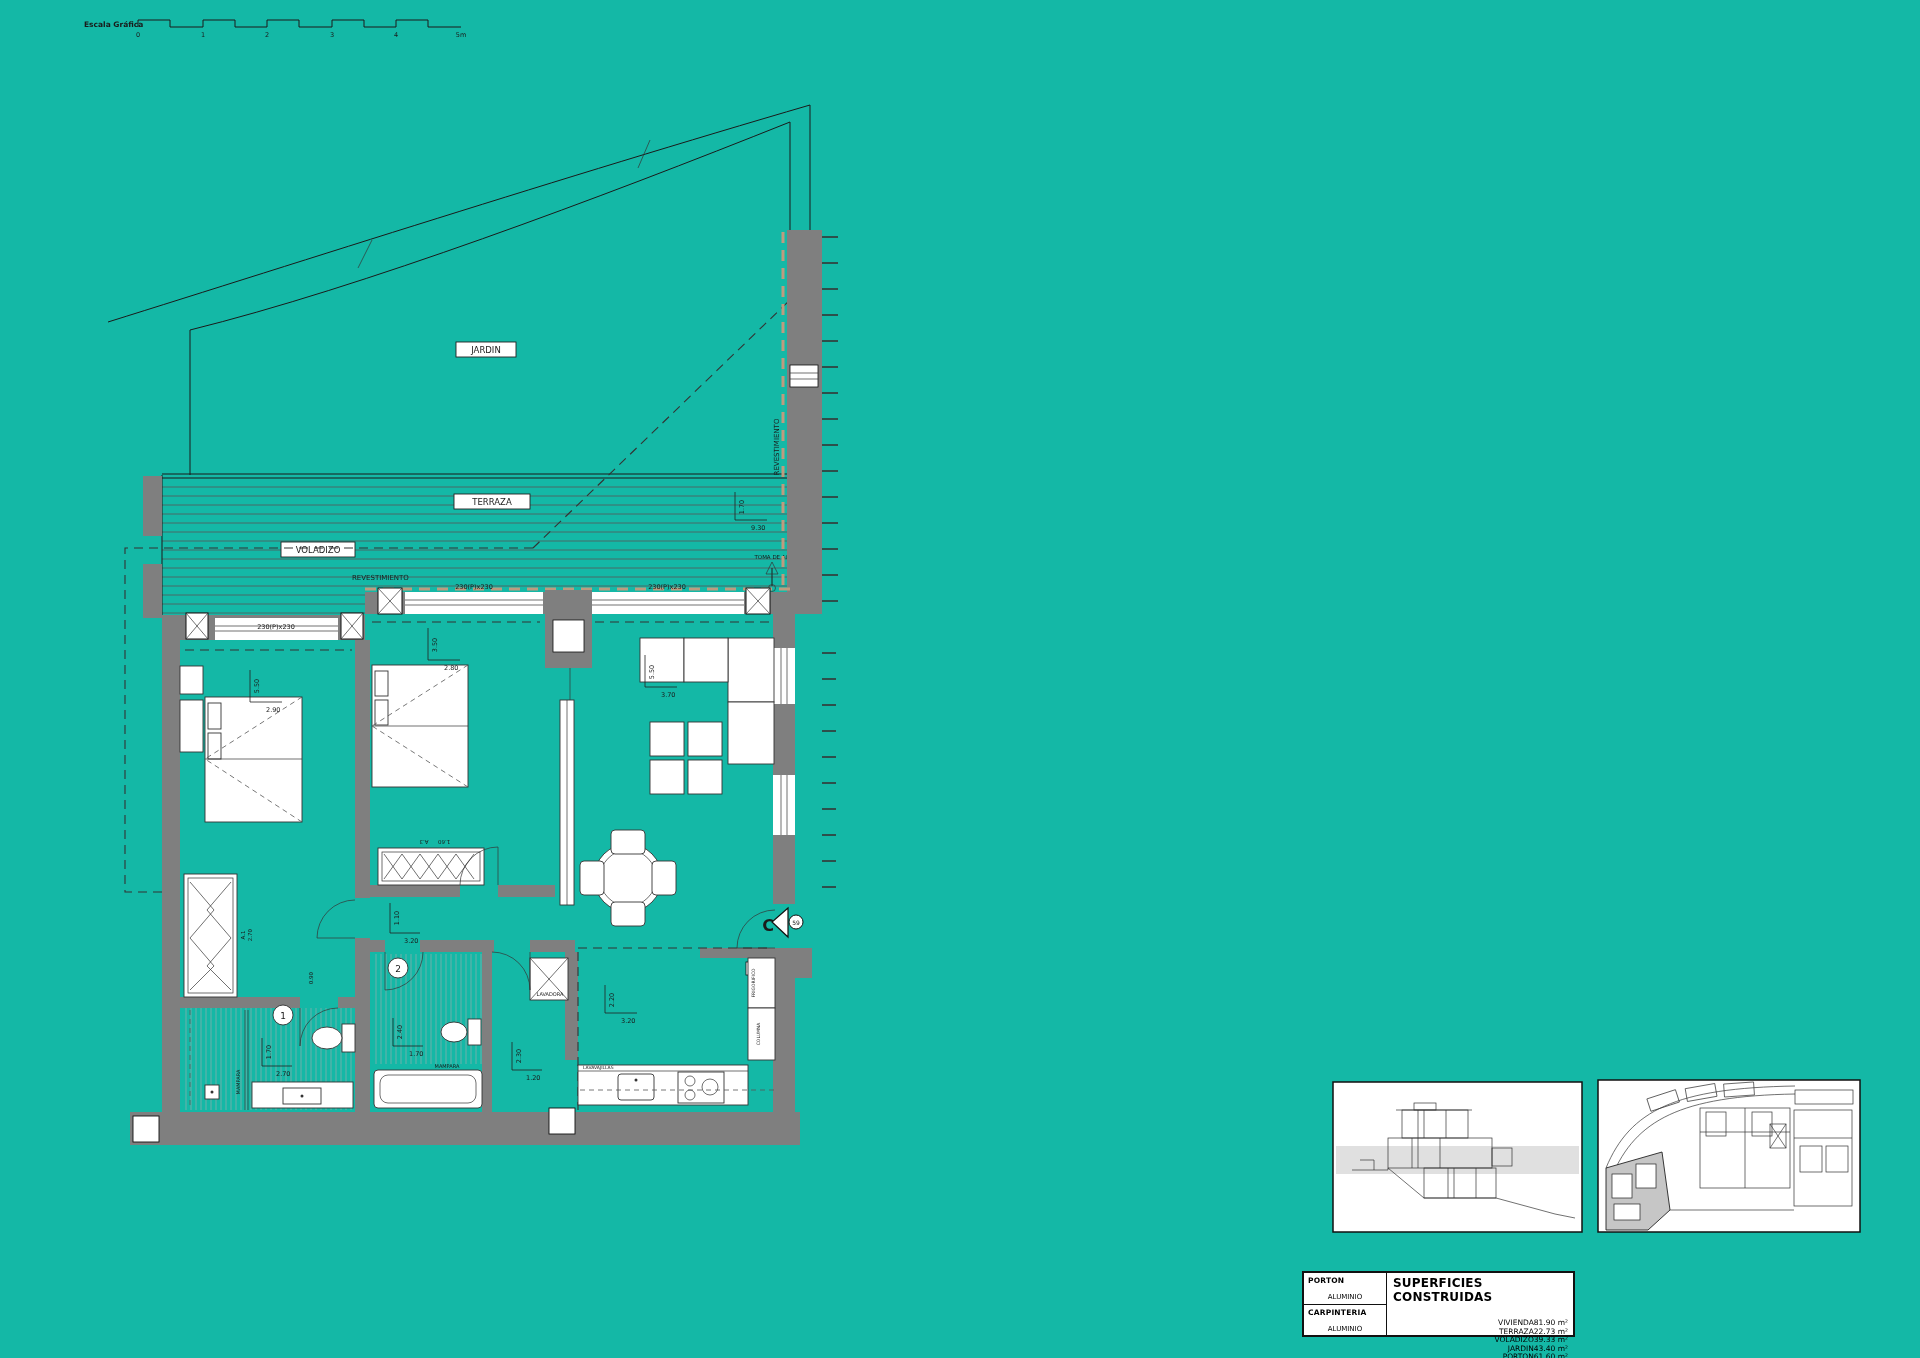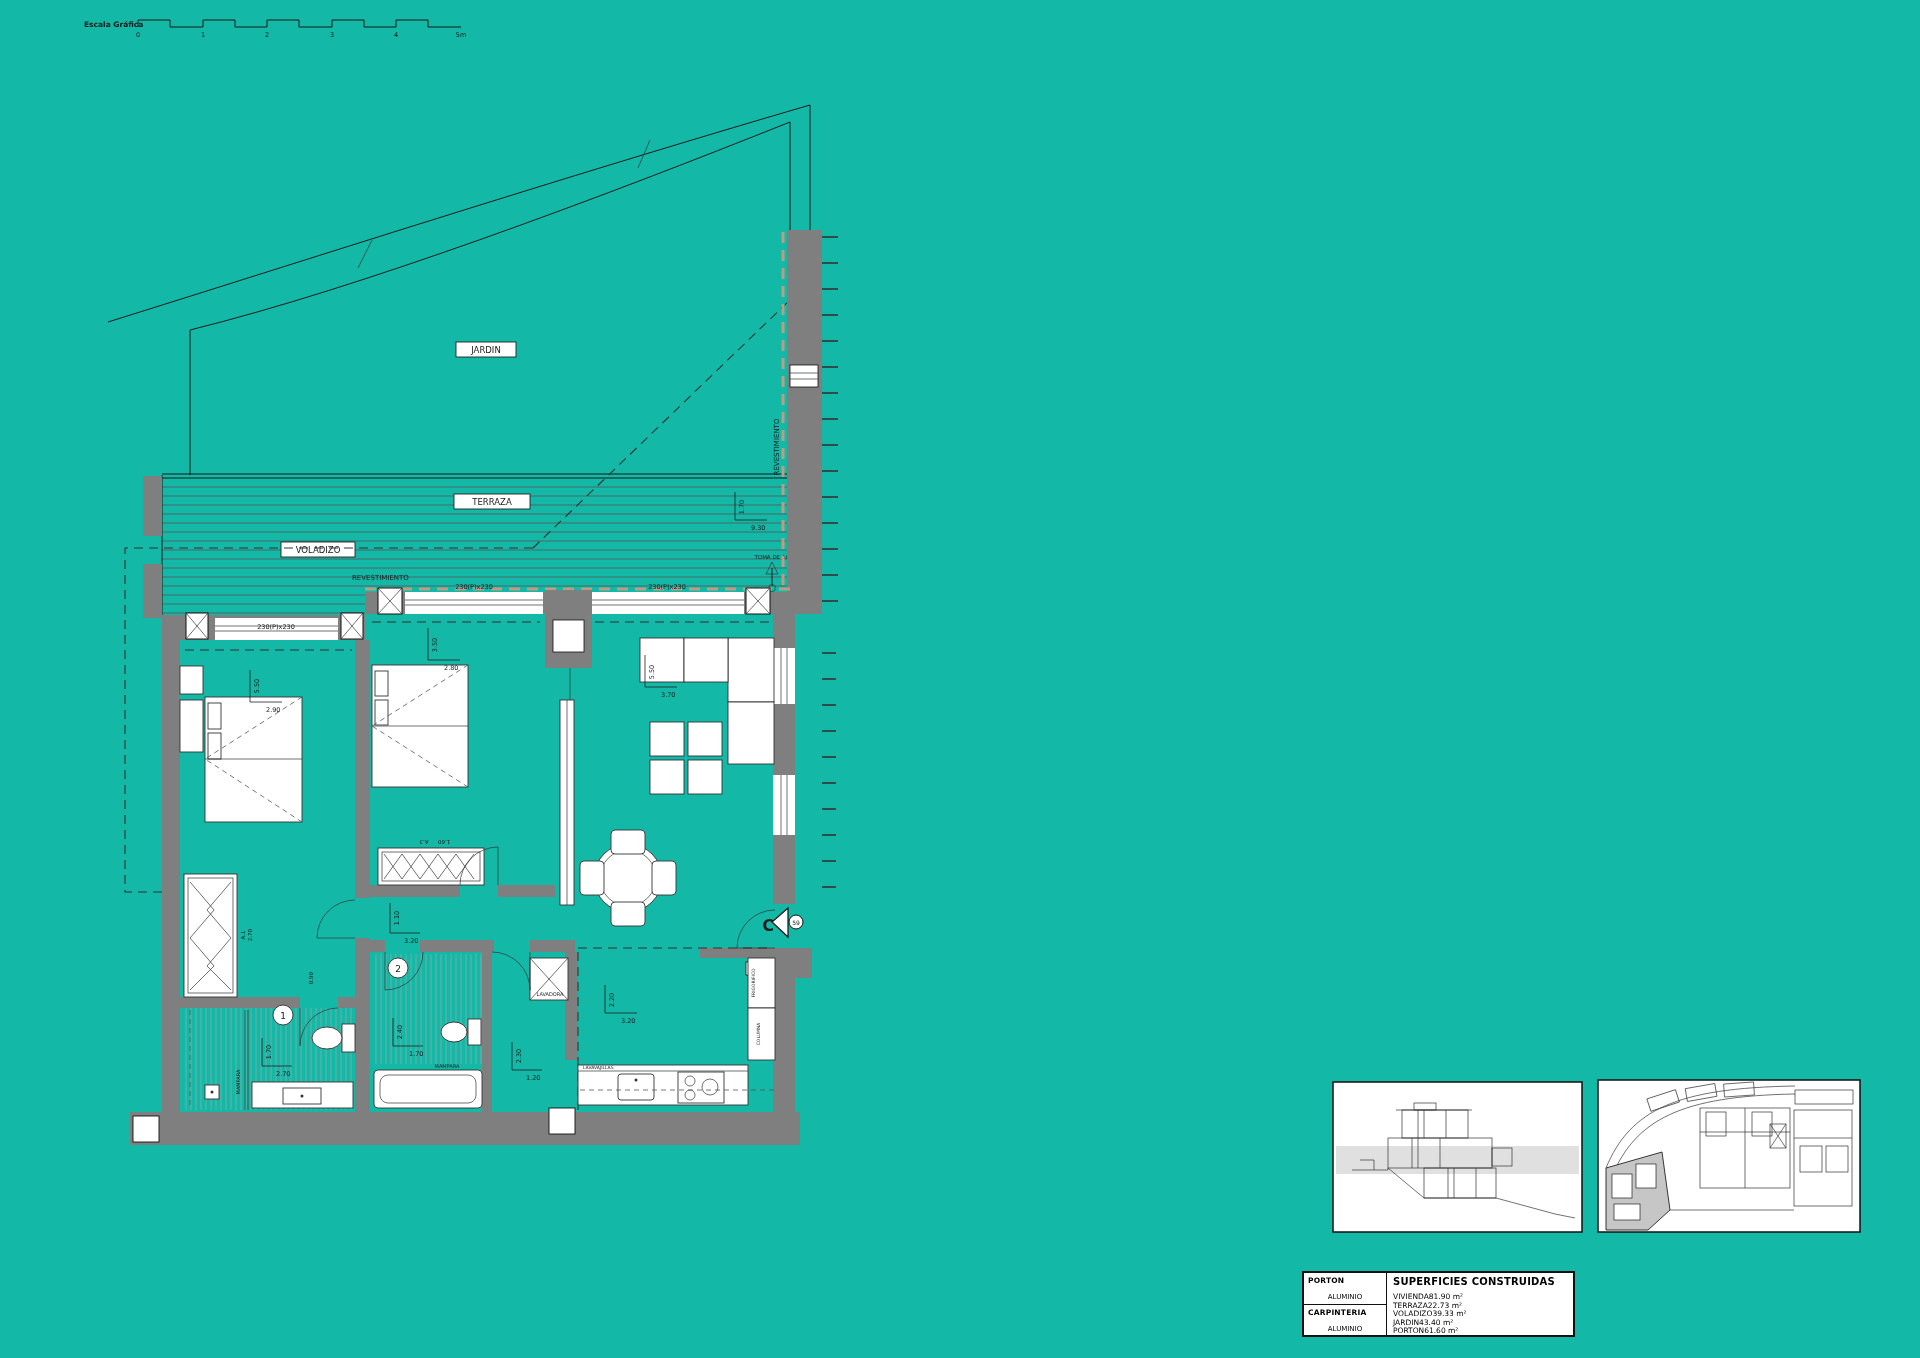--- a/index.html
+++ b/index.html
@@ -22,22 +22,22 @@
   .pill{fill:#fff;stroke:#111;stroke-width:1;}
   
   .sum-table{position:absolute;left:1302px;top:1271px;width:273px;height:66px;
     border:2px solid #111;display:flex;background:#fff;box-sizing:border-box;}
   .sum-left{width:82px;border-right:1.5px solid #111;display:flex;flex-direction:column;}
   .mat{flex:1;padding:3px 4px 1px 4px;}
   .mat + .mat{border-top:1.5px solid #111;}
   .mat-title{font-size:7.5px;font-weight:bold;letter-spacing:.2px;}
   .mat-sub{font-size:7px;text-align:center;margin-top:8px;}
   .sum-right{flex:1;padding:3px 5px 1px 6px;}
-  .surf-header{font-size:10px;font-weight:bold;letter-spacing:.2px;margin-bottom:6px;}
-  .surf-row{display:flex;justify-content:flex-start;font-size:7.5px;line-height:8.6px;}
+  .surf-header{font-size:12px;font-weight:bold;letter-spacing:.2px;margin-bottom:15px;}
+  .surf-row{display:flex;justify-content:flex-end;font-size:7.5px;line-height:8.6px;}
 </style>
 </head>
 <body>
 
 <div id="stage">
 <svg width="1920" height="1358" viewBox="0 0 1920 1358">
   <defs>
     <pattern id="deck" width="8" height="9" patternUnits="userSpaceOnUse">
       <line x1="0" y1="1" x2="8" y2="1" stroke="#555" stroke-width="0.8"></line>
     </pattern>

